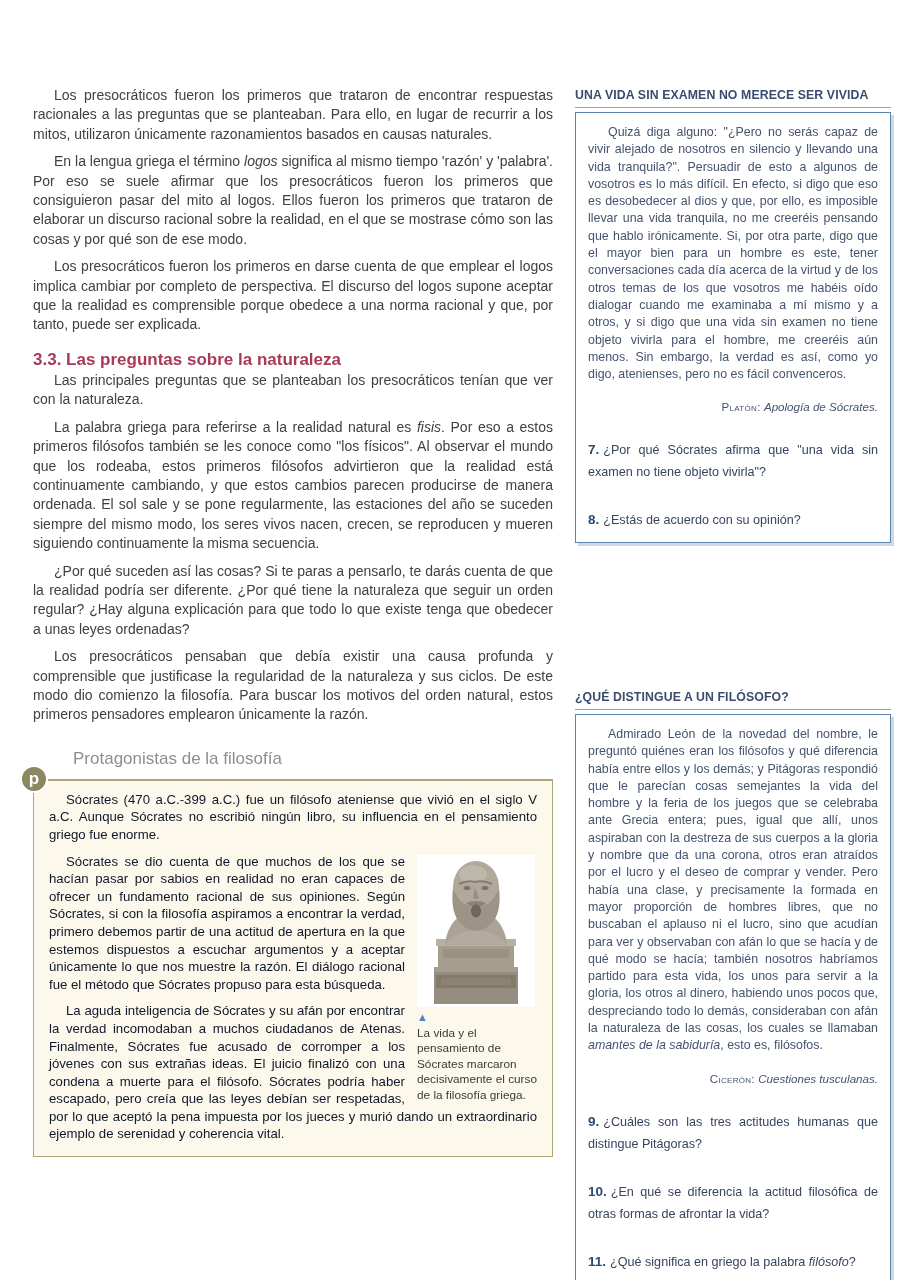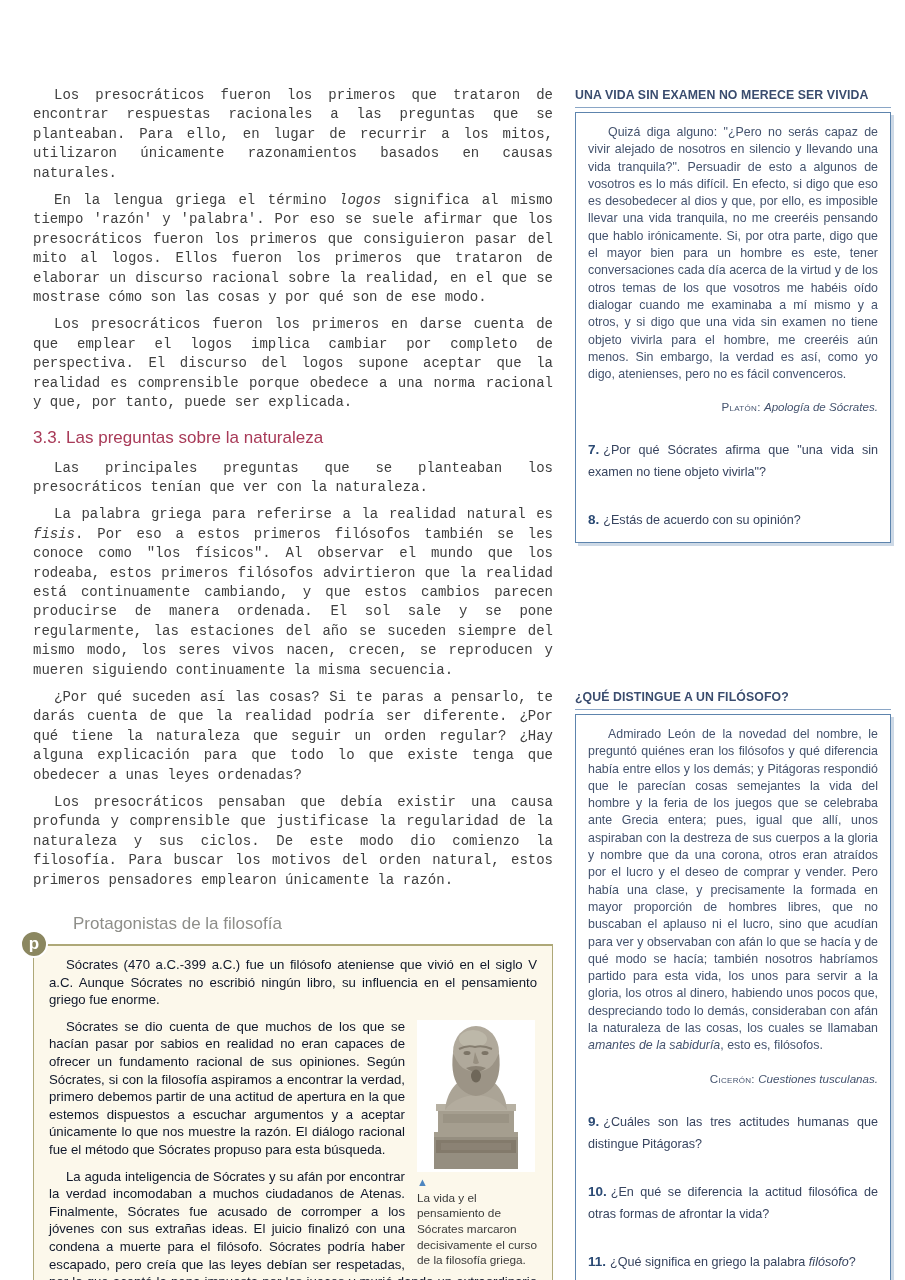--- a/index.html
+++ b/index.html
@@ -8,23 +8,23 @@
     width: 905px; height: 1280px;
     background: #ffffff;
     font-family: "Liberation Sans", sans-serif;
   }
   .page { position: relative; width: 905px; height: 1280px; overflow: hidden; background: #fff; }
 
   
   .main-col { position: absolute; left: 33px; top: 86px; width: 520px; }
   .para {
     margin: 0 0 8px; font-size: 14px; line-height: 19.4px;
-    color: #404040; text-align: justify; text-indent: 21px; font-family: Liberation Mono, monospace;
+    color: #404040; text-align: justify; text-indent: 21px;
   }
-  .sec-heading { margin: 15px 0 11px; font-size: 17px; font-weight: normal; color: #a83a58; }
+  .sec-heading { margin: 15px 0 1px; font-size: 17px; font-weight: bold; color: #a83a58; }
 
   
   .feature { position: relative; margin-top: 24px; }
   .feature-head { height: 30px; padding-left: 40px; }
   .feature-label { font-size: 17px; color: #8e8e89; }
   .p-badge {
     position: absolute; left: -13px; top: 16px; width: 28px; height: 28px;
     background: #8b8760; border: 2px solid #ffffff; border-radius: 50%;
     color: #fff; font-weight: bold; font-size: 17px; line-height: 24px;
     text-align: center; z-index: 2;

